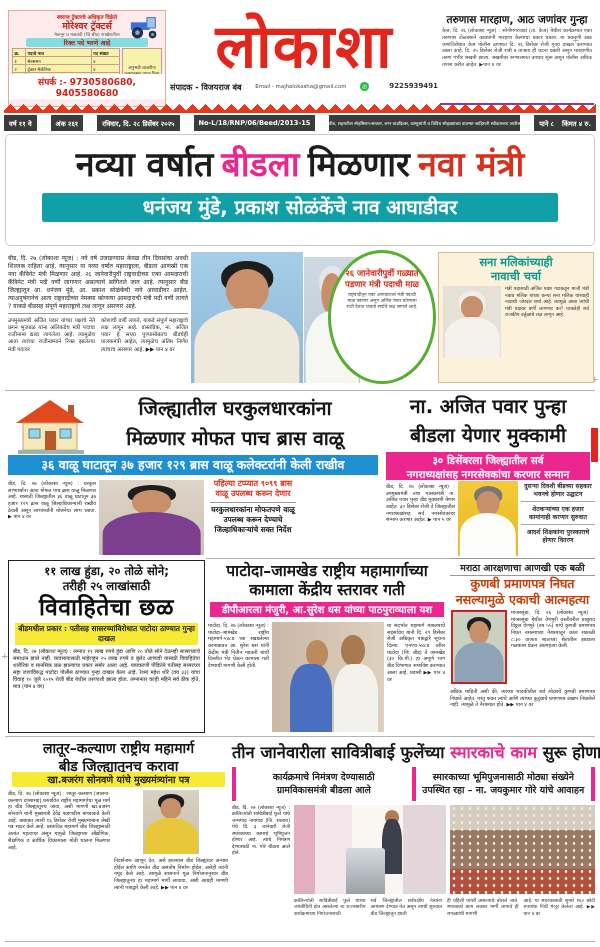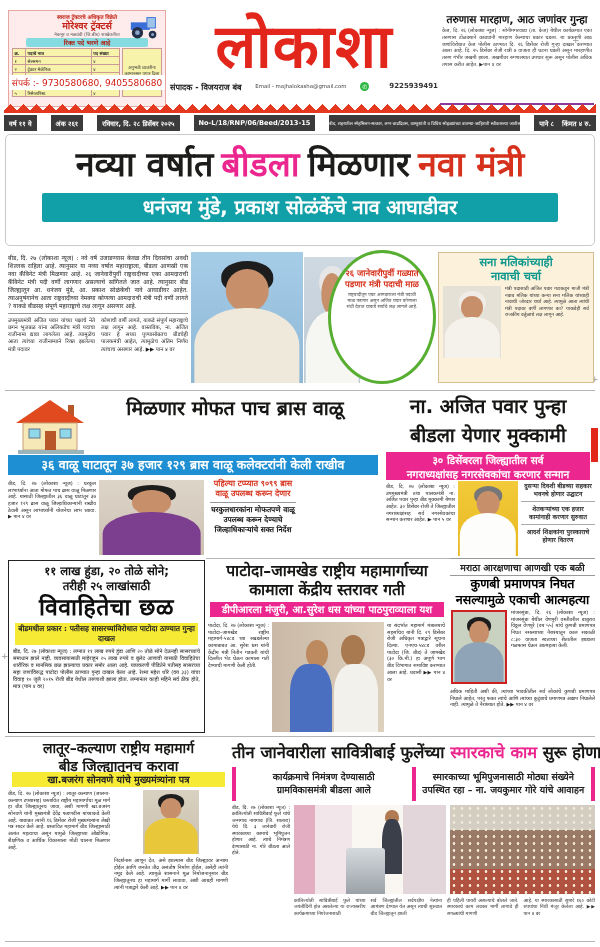--- a/index.html
+++ b/index.html
@@ -12,21 +12,21 @@
 .ad-l1{color:#c32318;font-size:5.4px;font-weight:bold;text-align:center}
 .ad-title{color:#c32318;font-size:9.5px;font-weight:bold;text-align:center;line-height:1.1}
 .ad-l2{color:#555;font-size:4.6px;text-align:center}
 .ad-vac{background:#86dbe0;color:#b01a10;font-weight:bold;font-size:6.4px;text-align:center;margin:1px 14px;border-radius:2px}
 .ad-tractor{position:absolute;right:3px;top:4px;width:34px;height:26px}
 .ad-flex{display:flex;gap:2px;margin-top:1px}
 .ad-table{border-collapse:collapse;width:108px}
 .ad-table th,.ad-table td{border:1px solid #c99;background:#f8f3ab;font-size:4.4px;padding:0.5px 1.5px;color:#222;text-align:left}
 .ad-table th{font-weight:bold}
 .ad-note{flex:1;background:#f8f3ab;border:1px solid #c99;font-size:4.4px;color:#333;display:flex;align-items:center;text-align:center;padding:1px}
-.ad-contact{position:absolute;left:0;bottom:16px;width:100%;background:#fff;color:#d21c12;font-weight:normal;font-size:9px;text-align:center;padding:1px 0}
+.ad-contact{position:absolute;left:0;bottom:7px;width:100%;background:#fff;color:#d21c12;font-weight:bold;font-size:9px;text-align:center;padding:1px 0}
 
 #mast{left:170px;top:14px;width:268px;height:90px}
 #mast-title{color:#e2261c;font-size:60px;font-weight:bold;line-height:1.08;text-align:center;letter-spacing:1px}
 #mast-row{display:flex;justify-content:space-between;align-items:center;margin-top:2px}
 #mast-editor{font-size:8px;font-weight:bold;color:#222}
 #mast-email{font-size:5.4px;color:#444}
 #mast-phone{font-size:7px;font-weight:bold;color:#333;display:flex;align-items:center;gap:20px}
 .wa{display:inline-flex;width:9px;height:9px;border-radius:50%;background:#2bb741;color:#fff;font-size:6px;font-style:normal;align-items:center;justify-content:center}
 
 #brief{left:440px;top:12px;width:154px;height:93px;border-bottom:2px solid #8a3a9a;padding:1px 2px}
@@ -83,21 +83,21 @@
 #dowry{left:8px;top:560px;width:197px;height:173px;border:1.5px solid #222;padding:3px 4px}
 #dowry-h{font-size:11.6px;font-weight:bold;color:#111;text-align:center;line-height:1.3}
 #dowry-big{font-size:23px;font-weight:bold;color:#0d0d0d;text-align:center;line-height:1.15;letter-spacing:.5px}
 #dowry-sub{background:#f6ea35;font-size:7.4px;font-weight:bold;color:#222;text-align:center;line-height:1.35;margin:2px 2px 3px;padding:1px 2px}
 #dowry-b{font-size:5.2px;line-height:1.38;color:#222;text-align:justify}
 
 #hw2-head{left:208px;top:562px;width:238px;font-size:15.6px;font-weight:bold;color:#161614;text-align:center;line-height:1.25}
 #hw2-bar{left:210px;top:602px;width:234px;height:15px;background:#ec268f;color:#fff;font-weight:bold;font-size:10px;text-align:center;line-height:15px;white-space:nowrap}
 
 #kunbi-kicker{left:450px;top:558px;width:145px;font-size:9.4px;font-weight:bold;color:#222;text-align:center;border-top:1px solid #999;border-bottom:1px solid #999;padding:1.5px 0}
-#kunbi-head{left:450px;top:576px;width:145px;font-size:12.6px;font-weight:bold;color:#000000;text-align:center;line-height:1.3}
+#kunbi-head{left:450px;top:576px;width:145px;font-size:12.6px;font-weight:bold;color:#c2410c;text-align:center;line-height:1.3}
 
 #latur-head{left:8px;top:740px;width:221px;font-size:14px;font-weight:bold;color:#161614;text-align:center;line-height:1.25}
 #latur-bar{left:12px;top:772px;width:213px;height:15px;background:#f6ea35;color:#222;font-weight:bold;font-size:9.6px;text-align:center;line-height:15px;white-space:nowrap}
 
 #mem-head{left:232px;top:740px;width:363px;font-size:16.4px;font-weight:bold;color:#161614;text-align:center;white-space:nowrap}
 .mem-mark{color:#ec268f}
 #mem-decks{left:232px;top:767px;width:363px;height:34px;display:flex;align-items:stretch;gap:4px}
 .deckbar{width:4px;background:#ec268f}
 .deck{flex:1;font-size:9.4px;font-weight:bold;color:#222;text-align:center;line-height:1.35;display:flex;flex-direction:column;justify-content:center}
 #mem-caps{left:294px;top:898px;width:301px;display:flex;gap:5px}
@@ -263,20 +263,21 @@
   <svg class="abs" style="left:10px;top:395px;width:80px;height:60px" viewBox="0 0 80 60">
     <rect x="58" y="10" width="6" height="12" fill="#b8582a"></rect>
     <polygon points="6,28 40,5 74,28" fill="#e04a1e"></polygon>
     <rect x="13" y="28" width="54" height="27" fill="#f7e8b8" stroke="#c8a078"></rect>
     <rect x="19" y="34" width="11" height="9" fill="#8fd8ea" stroke="#678"></rect>
     <rect x="50" y="34" width="11" height="9" fill="#8fd8ea" stroke="#678"></rect>
     <rect x="35" y="36" width="11" height="19" fill="#b8582a"></rect>
     <rect x="8" y="55" width="66" height="4" fill="#9ab4bc"></rect>
   </svg>
   <div id="sand-head" class="abs">
+    <div>जिल्ह्यातील घरकुलधारकांना</div>
     <div>मिळणार मोफत पाच ब्रास वाळू</div>
   </div>
   <div id="sand-bar" class="abs">३६ वाळू घाटातून ३७ हजार १२९ ब्रास वाळू कलेक्टरांनी केली राखीव</div>
   <div class="abs newscol" style="left:8px;top:480px;width:88px;height:76px">बीड, दि. २७ (लोकाशा न्यूज) : घरकुल लाभार्थ्यांना आता मोफत पाच ब्रास वाळू मिळणार आहे. यासाठी जिल्ह्यातील ३६ वाळू घाटांतून ३७ हजार १२९ ब्रास वाळू जिल्हाधिकाऱ्यांनी राखीव ठेवली असून लाभार्थ्यांनी योजनेचा लाभ घ्यावा. ▶ पान ४ वर</div>
   <div class="photo p-purple" style="left:99px;top:480px;width:105px;height:75px">
       <span class="ph-hair"></span>
       <span class="ph-head"></span>
       <span class="ph-torso"></span>
     </div>
   <div id="sand-box1" class="abs">

